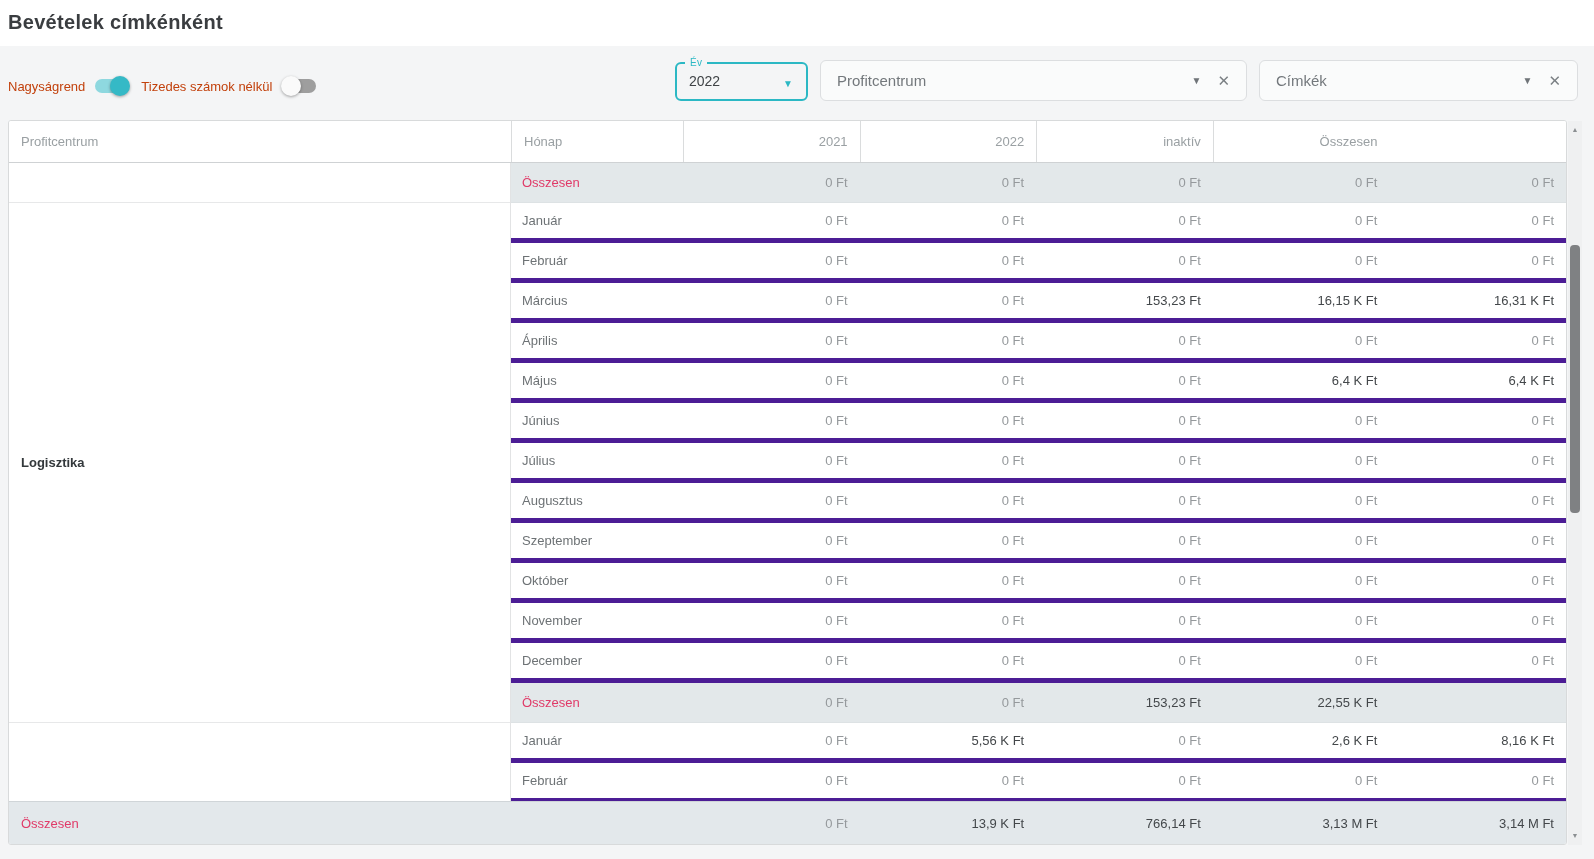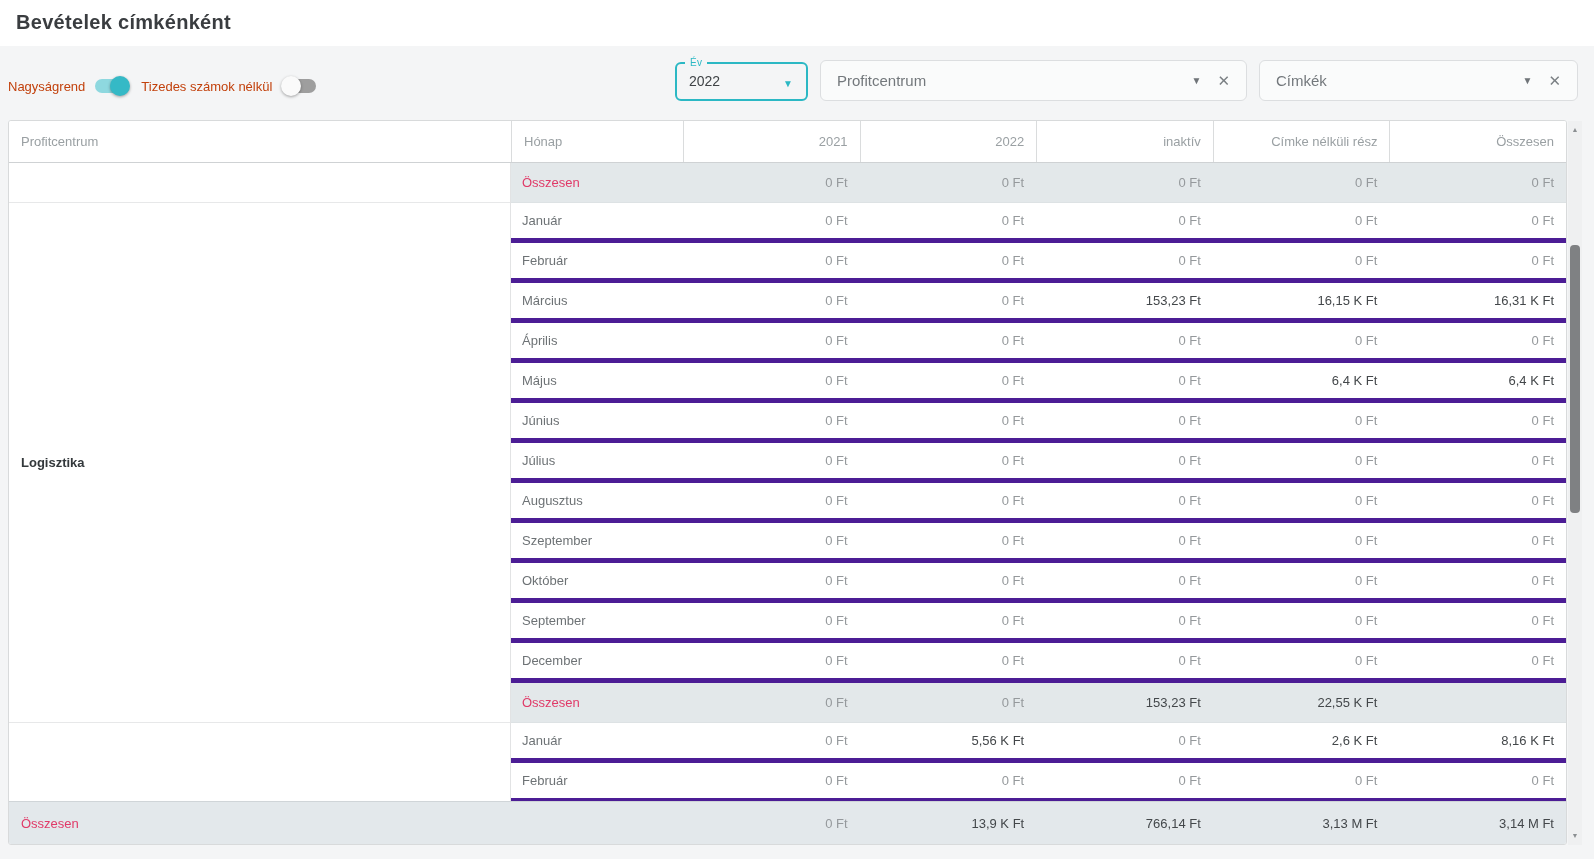--- a/index.html
+++ b/index.html
@@ -12,21 +12,21 @@
     overflow: hidden;
     color: #43474a;
   }
 
   
   .titlebar {
     position: absolute; top: 0; left: 0; right: 0; height: 46px;
     background: #ffffff;
   }
   .titlebar h1 {
-    margin: 0; padding: 11px 0 0 16px;
+    margin: 0; padding: 11px 0 0 8px;
     font-size: 20px; font-weight: 600; letter-spacing: 0.3px;
     color: #3a3d40;
   }
 
   
   .toolbar { position: absolute; top: 46px; left: 0; right: 0; height: 74px; }
 
   .toggle-row {
     position: absolute; left: 8px; top: 30px;
     display: flex; align-items: center;
@@ -183,21 +183,20 @@
   </div>
 </div>
 
 <div class="card">
   <div class="thead">
     <div class="th">Profitcentrum</div>
     <div class="th">Hónap</div>
     <div class="th num">2021</div>
     <div class="th num">2022</div>
     <div class="th num">inaktív</div>
-    <div class="th num">Címke nélküli rész</div>
     <div class="th num">Összesen</div>
   </div>
 
   <div class="tbody">
       <div class="trow summary">
     <div class="cell month">Összesen</div>
     <div class="cell val">0 Ft</div>
     <div class="cell val">0 Ft</div>
     <div class="cell val">0 Ft</div>
     <div class="cell val">0 Ft</div>
@@ -277,21 +276,21 @@
   </div>
       <div class="trow">
     <div class="cell month">Október</div>
     <div class="cell val">0 Ft</div>
     <div class="cell val">0 Ft</div>
     <div class="cell val">0 Ft</div>
     <div class="cell val">0 Ft</div>
     <div class="cell val">0 Ft</div>
   </div>
       <div class="trow">
-    <div class="cell month">September</div>
+    <div class="cell month">November</div>
     <div class="cell val">0 Ft</div>
     <div class="cell val">0 Ft</div>
     <div class="cell val">0 Ft</div>
     <div class="cell val">0 Ft</div>
     <div class="cell val">0 Ft</div>
   </div>
       <div class="trow">
     <div class="cell month">December</div>
     <div class="cell val">0 Ft</div>
     <div class="cell val">0 Ft</div>

